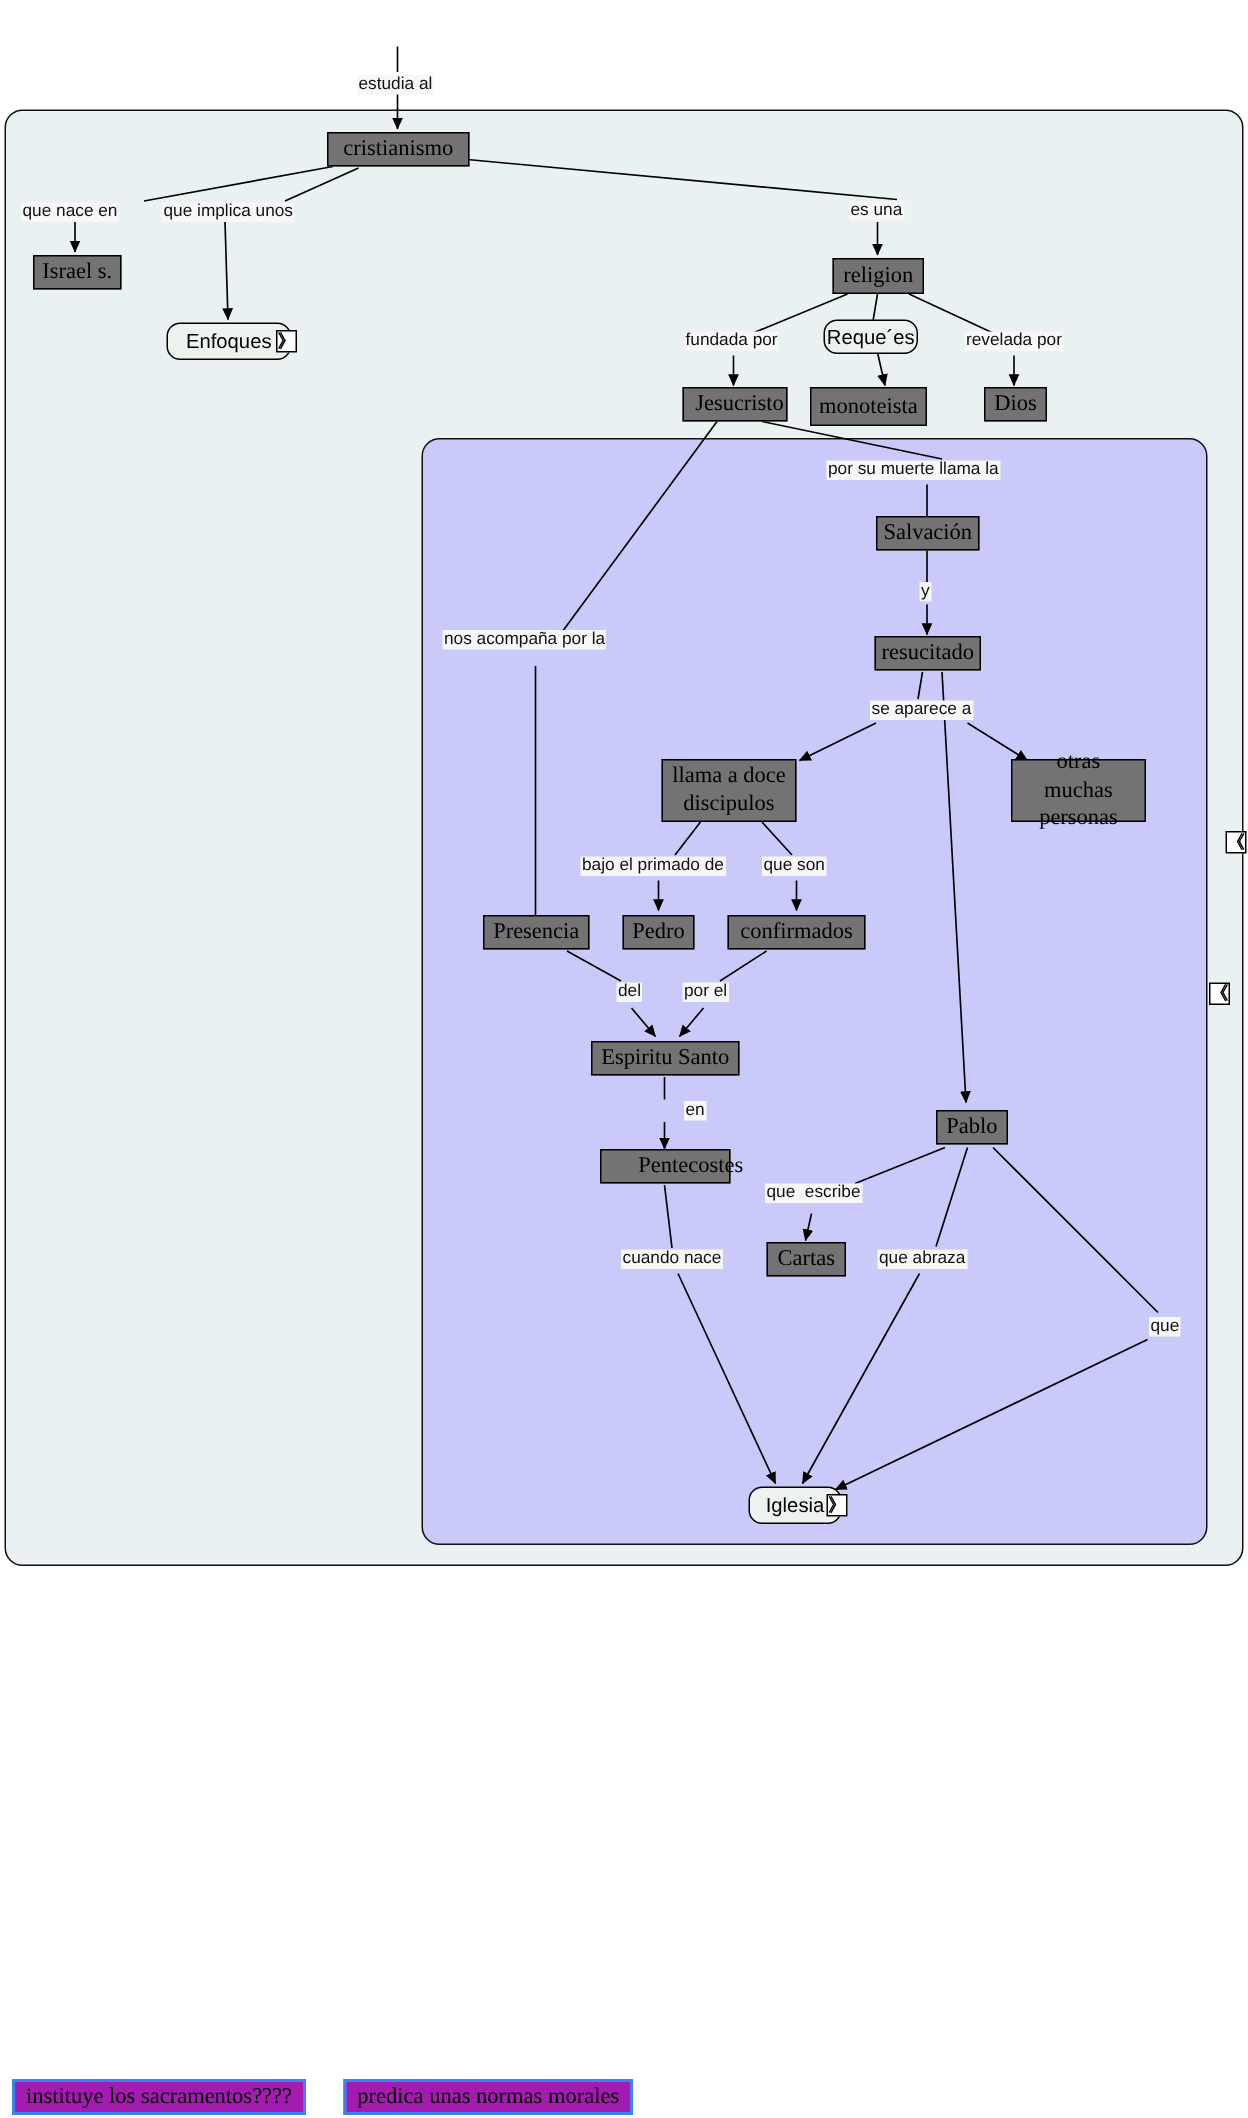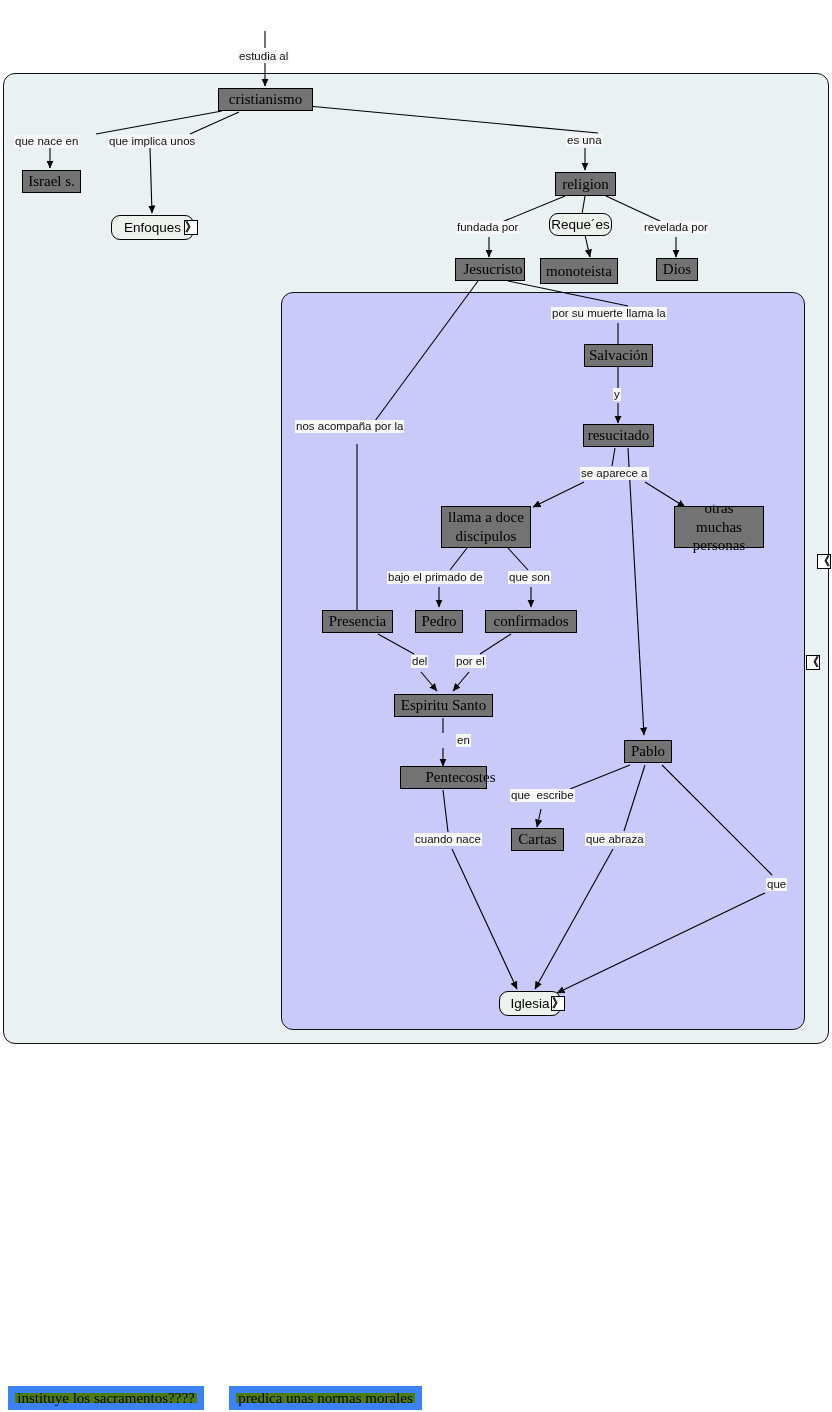--- a/index.html
+++ b/index.html
@@ -63,21 +63,21 @@
     position:absolute;width:14px;height:15px;box-sizing:border-box;
     border:1px solid #000;background:#fff;
     font-family:"Liberation Sans", sans-serif;font-size:12px;
     line-height:13px;text-align:center;color:#000;font-weight:bold;
     overflow:hidden;
   }
 
   
   .bottom-box{
     position:absolute;box-sizing:border-box;
-    background:#4d7c0f;border:7px solid #3b82f6;
+    background:#a21caf;border:2px solid #3b82f6;
     font-family:"Liberation Serif", serif;font-size:15px;color:#000;
     display:flex;align-items:center;justify-content:center;
     white-space:pre;padding:1px 6px;
   }
 </style>
 </head>
 <body>
 
 <div id="canvas">
 

